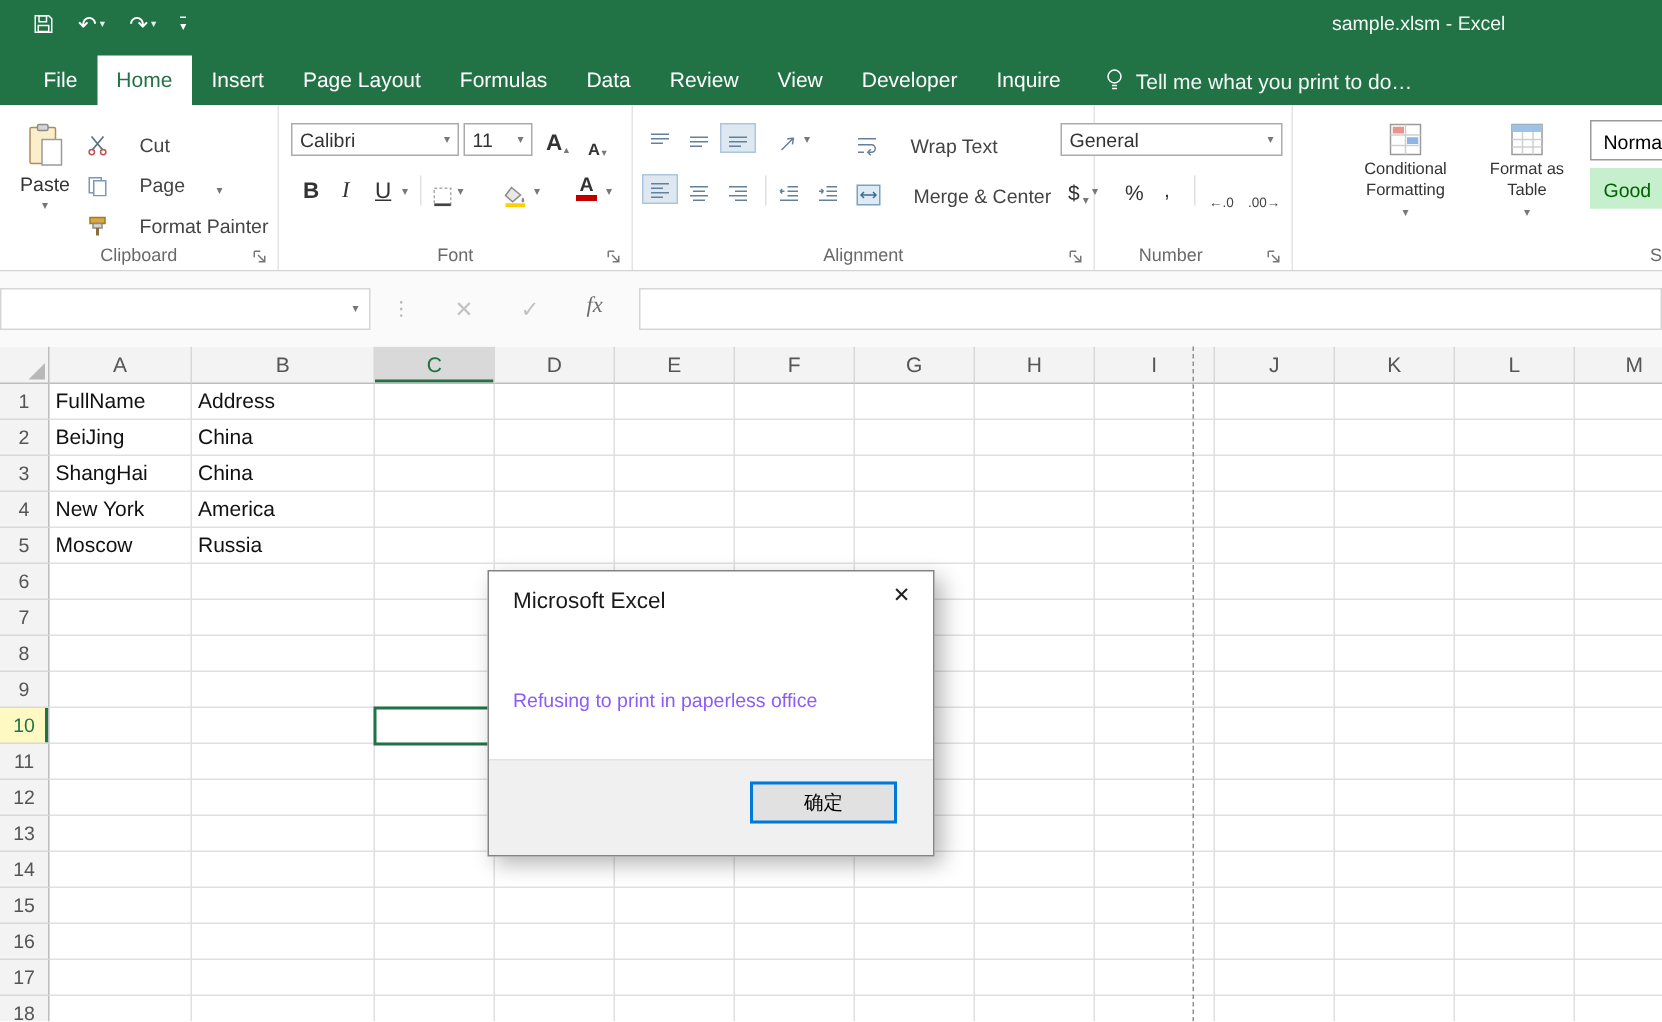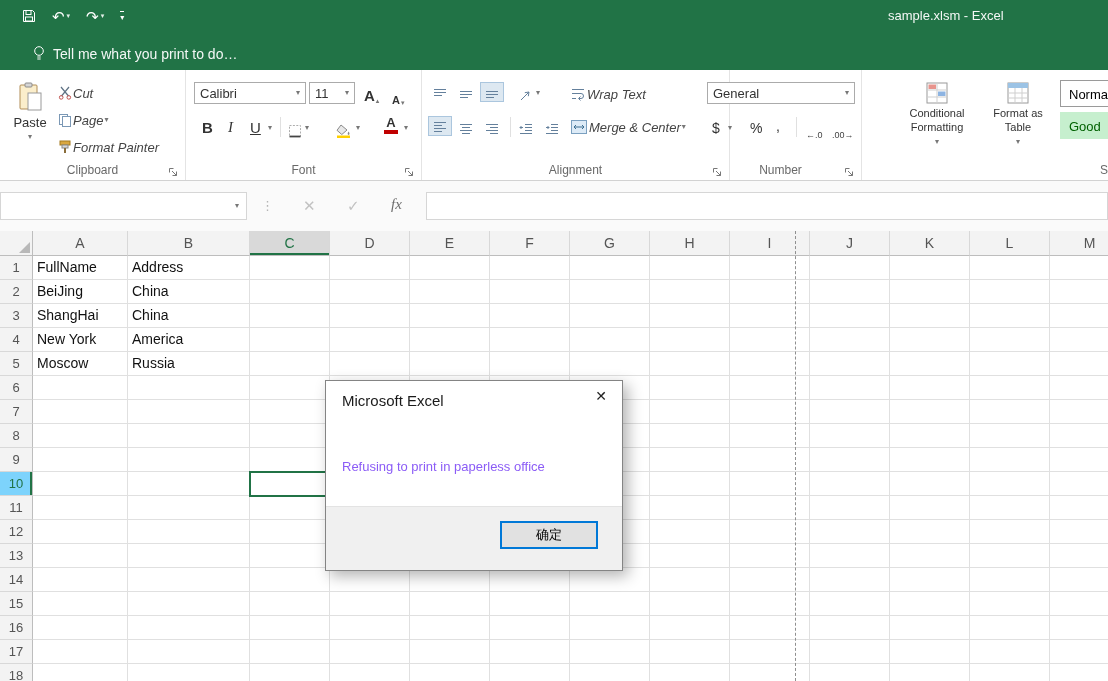--- a/index.html
+++ b/index.html
@@ -23,21 +23,21 @@
   .tab.active { background:#fff; color:#217346; }
   .tellme { margin-left:16px; height:33px; display:flex; align-items:center; gap:7px; color:rgba(255,255,255,.95); font-size:14px; white-space:nowrap; }
 
   
   .ribbon { position:absolute; left:0; top:70px; width:100%; height:111px; background:#fff; border-bottom:1px solid #d2d2d2; }
   .group { position:absolute; top:0; height:110px; border-right:1px solid #e4e4e4; }
   .glabel { position:absolute; bottom:3px; left:0; width:100%; text-align:center; font-size:12px; color:#696969; }
   .launcher { position:absolute; right:5px; bottom:5px; width:12px; height:12px; }
   .bigbtn { position:absolute; top:6px; width:48px; height:88px; display:flex; flex-direction:column; align-items:center; padding-top:6px; gap:3px; cursor:default; }
   .biglbl { font-size:13px; color:#333; }
-  .sbtn { position:absolute; height:22px; display:flex; align-items:center; gap:1px; font-size:13px; color:#444; cursor:default;font-style:italic; }
+  .sbtn { position:absolute; height:22px; display:flex; align-items:flex-end; gap:21px; font-size:13px; color:#444; cursor:default; }
   .caret { font-size:8px; color:#777; line-height:1; }
   .tinycaret { font-size:7px; color:#777; line-height:1; }
   .abs { position:absolute; }
   .combo { position:absolute; height:22px; background:#fff; border:1px solid #ababab; display:flex; align-items:center; justify-content:space-between; padding:0 5px; font-size:13px; color:#333; }
   .tbtn { position:absolute; height:20px; display:flex; align-items:flex-end; gap:1px; font-size:14px; color:#333; cursor:default; }
   .tbtn.toggled { background:#dde8f1; border:1px solid #abc6de; padding:0 3px; margin-left:-4px; }
   .vsep { position:absolute; width:1px; height:20px; background:#e0e0e0; }
   .bold-g { font-weight:bold; font-size:15px; }
   .italic-g { font-style:italic; font-family:"Liberation Serif",serif; font-size:15px; }
   .under-g { text-decoration:underline; font-size:15px; }
@@ -62,21 +62,21 @@
 
   
   .sheet { position:absolute; left:0; top:231px; width:1108px; height:450px; overflow:hidden; background:#fff; }
   .sheet-hdr { display:flex; height:25px; }
   .corner { flex:none; width:33px; background:#f3f3f3; border-right:1px solid #bdbdbd; border-bottom:1px solid #bdbdbd; position:relative; }
   .corner-tri { position:absolute; right:2px; bottom:2px; width:0; height:0; border-left:11px solid transparent; border-bottom:11px solid #b8b8b8; }
   .col-h { flex:none; background:#f3f3f3; border-right:1px solid #d8d8d8; border-bottom:1px solid #bdbdbd; text-align:center; line-height:24px; font-size:14px; color:#555; }
   .col-h.sel { background:#d9d9d9; color:#217346; box-shadow:inset 0 -2px 0 #217346; }
   .sheet-row { display:flex; height:24px; }
   .row-h { flex:none; width:33px; background:#f3f3f3; border-right:1px solid #bdbdbd; border-bottom:1px solid #d8d8d8; text-align:center; line-height:23px; font-size:13px; color:#555; }
-  .row-h.sel { background:#7dd3fc; color:#217346; box-shadow:inset -2px 0 0 #217346; }
+  .row-h.sel { background:#fef9c3; color:#217346; box-shadow:inset -2px 0 0 #217346; }
   .cell { flex:none; border-right:1px solid #e0e0e0; border-bottom:1px solid #e0e0e0; font-size:14px; color:#111; line-height:23px; padding-left:4px; white-space:nowrap; overflow:visible; }
   .sel-box { position:absolute; border:2px solid #217346; z-index:3; }
   .fill-handle { position:absolute; right:-4px; bottom:-4px; width:6px; height:6px; background:#217346; border:1px solid #fff; }
   .pagebreak { position:absolute; left:795px; top:231px; height:450px; width:0; border-left:1px dashed #8f8f8f; z-index:4; }
 
   
   .dialog { position:absolute; left:325px; top:380px; width:298px; height:191px; background:#fff; border:1px solid #848484; box-shadow:5px 5px 14px rgba(0,0,0,.30); z-index:10; }
   .dlg-title { position:absolute; left:16px; top:11px; font-size:15px; color:#1a1a1a; }
   .dlg-close { position:absolute; right:0; top:0; width:42px; height:30px; display:flex; align-items:center; justify-content:center; font-size:14px; color:#222; cursor:default; }
   .dlg-msg { position:absolute; left:16px; top:78px; font-size:13px; color:#8b5cf6; }
@@ -106,20 +106,32 @@
         <span class="qcaret">▾</span>
       </span>
       <span class="qat-btn">
         <span class="qat-custom">▾</span>
       </span>
     </div>
     <span class="wtitle">sample.xlsm - Excel</span>
   </div>
 
   <div class="tabbar">
+    <div class="tabs" id="tabbar-tabs">
+        <div class="tab">File</div>
+        <div class="tab active">Home</div>
+        <div class="tab">Insert</div>
+        <div class="tab">Page Layout</div>
+        <div class="tab">Formulas</div>
+        <div class="tab">Data</div>
+        <div class="tab">Review</div>
+        <div class="tab">View</div>
+        <div class="tab">Developer</div>
+        <div class="tab">Inquire</div>
+      </div>
     <div class="tellme">
       <svg width="14" height="17" viewBox="0 0 14 17">
         <circle cx="7" cy="6" r="4.3" fill="none" stroke="#fff"></circle>
         <path d="M5.3 12 h3.4 M5.3 14 h3.4" stroke="#fff"></path>
       </svg>
       <span>Tell me what you print to do…</span>
     </div>
   </div>
 
   <div class="ribbon">

